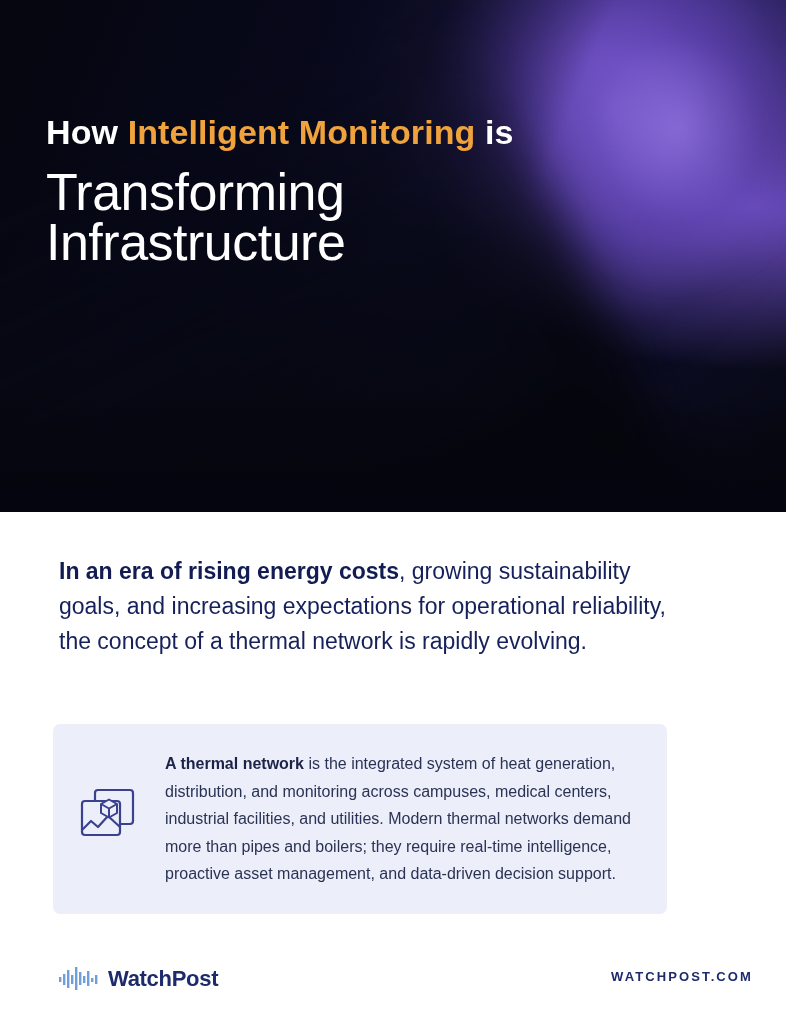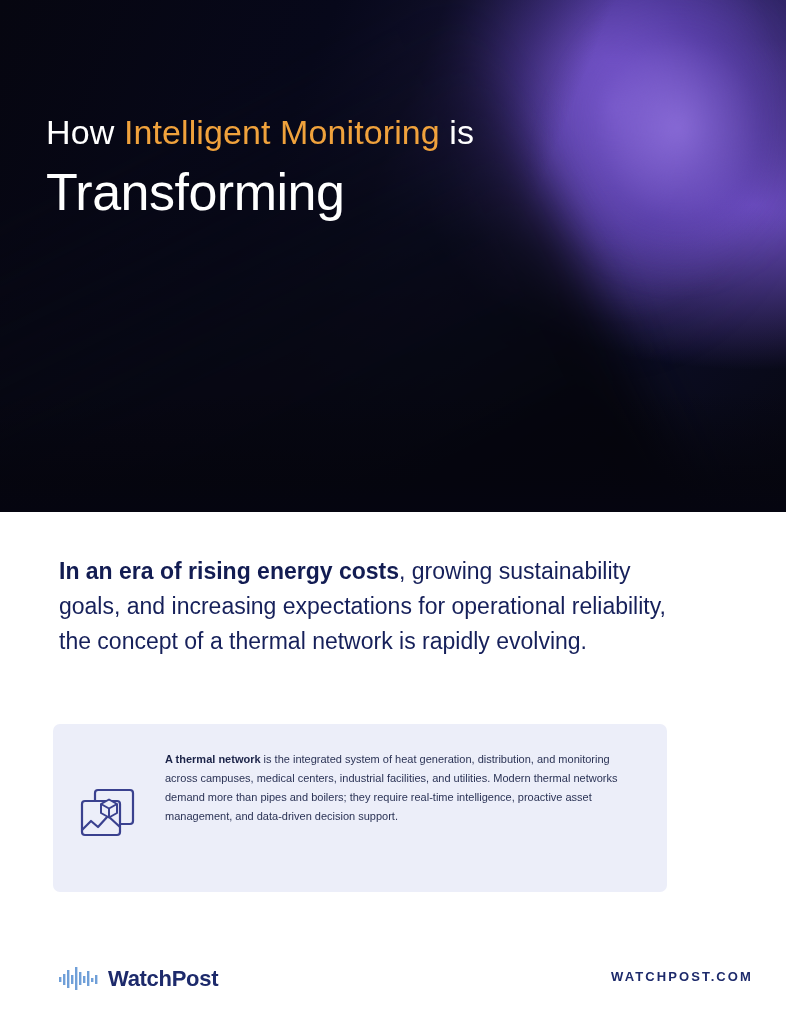--- a/index.html
+++ b/index.html
@@ -84,21 +84,21 @@
   .hero-text {
     position: absolute;
     left: 46px;
     top: 112px;
     right: 60px;
   }
   .eyebrow {
     font-size: 34px;
     line-height: 1.2;
     color: #ffffff;
-    font-weight: 400;
+    font-weight: 700;
     letter-spacing: 0.1px;
     margin: 0 0 14px 0;
   }
   .eyebrow .accent {
     color: #f0a23c;
   }
   .headline {
     margin: 0;
     font-size: 52px;
     line-height: 0.97;
@@ -151,21 +151,21 @@
     width: 112px;
     flex: 0 0 112px;
     display: flex;
     align-items: center;
     justify-content: center;
     padding-top: 62px;
     box-sizing: border-box;
   }
   .callout-text {
     padding: 26px 36px 26px 0;
-    font-size: 11px;
+    font-size: 16px;
     line-height: 1.72;
     color: #2b3355;
     font-weight: 400;
   }
   .callout-text .strong {
     font-weight: 700;
     color: #1b2348;
   }
 
   
@@ -215,20 +215,21 @@
     <div class="hero-wedge"></div>
     <div class="hero-dark-sweep"></div>
     <div class="hero-bottom-fade"></div>
 
     <div class="hero-text">
       <p class="eyebrow">
         <span>How </span><span class="accent">Intelligent Monitoring</span><span> is</span>
       </p>
       <h1 class="headline">
         <span class="ln">Transforming</span>
+        <span class="ln">Infrastructure</span>
       </h1>
     </div>
   </div>
 
   <div class="body-wrap">
 
     <p class="lede">
       <span class="strong">In an era of rising energy costs</span><span>, growing sustainability goals, and increasing expectations for operational reliability, the concept of a thermal network is rapidly evolving.</span>
     </p>
 

